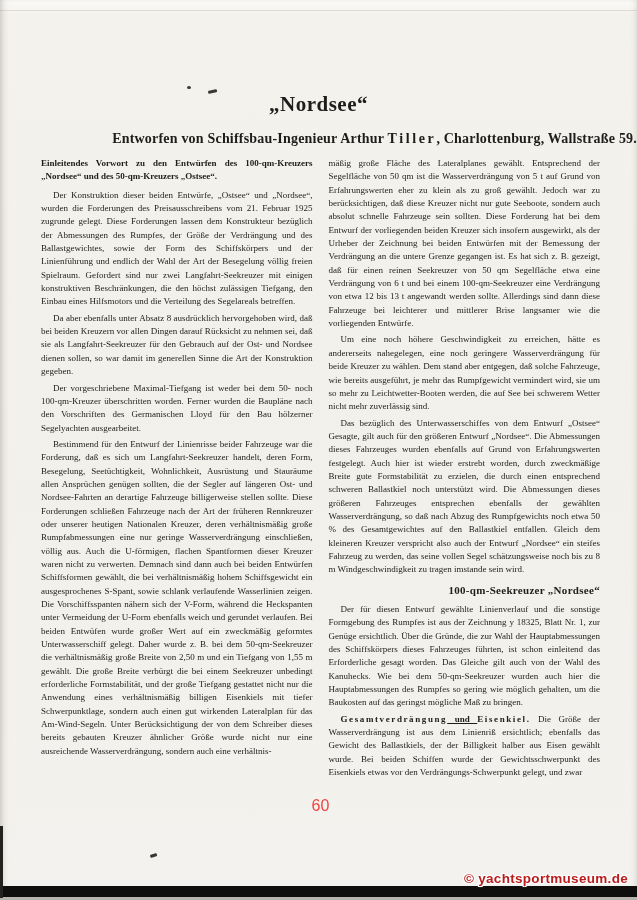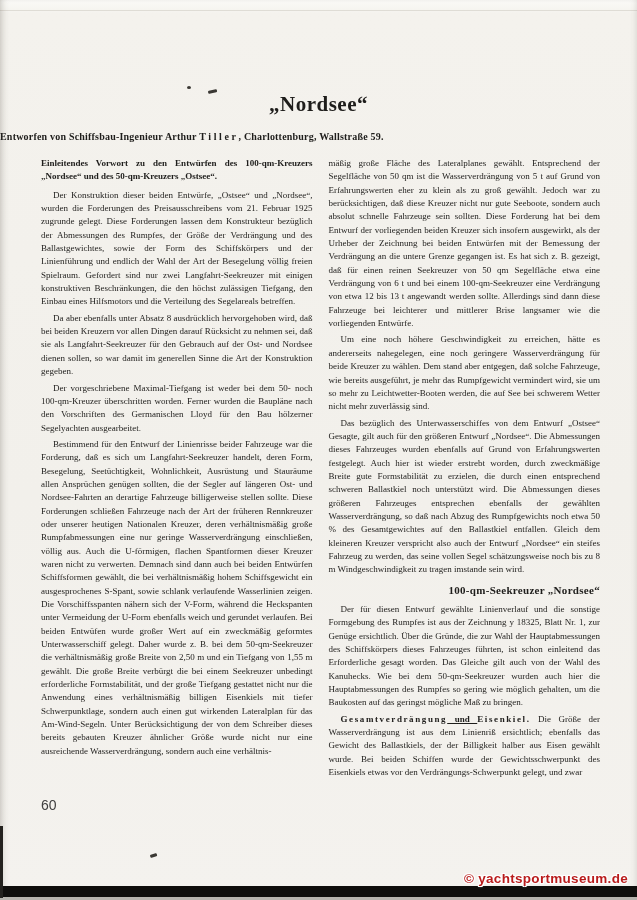--- a/index.html
+++ b/index.html
@@ -14,21 +14,21 @@
   .page { position: absolute; inset: 0; box-shadow: inset 6px 0 10px -7px rgba(60,55,45,.45), inset -5px 0 9px -7px rgba(60,55,45,.3); }
   .top-rule { position: absolute; left: 0; right: 0; top: 10px; height: 1px; background: rgba(120,110,95,.18); }
 
   .title {
     position: absolute; top: 92px; left: 0; width: 637px;
     text-align: center; font-size: 21px; font-weight: bold;
     letter-spacing: .5px; margin: 0;
   }
   .subtitle {
     position: absolute; top: 131px; left: 0; width: 637px;
-    text-align: left; font-size: 10px; font-weight: bold;
+    text-align: right; font-size: 14px; font-weight: bold;
     letter-spacing: .2px;
   }
   .subtitle .sperr-name { letter-spacing: 2.6px; }
 
   .columns {
     position: absolute; top: 157px; left: 41px; width: 559px;
     display: flex; gap: 16px;
   }
   .col { width: 276px; font-size: 9px; line-height: 13.35px; text-align: justify; }
   .col p { margin: 0 0 3px 0; }
@@ -36,21 +36,21 @@
   .indent { text-indent: 12px; }
   .section-heading {
     font-size: 11px; font-weight: bold; text-align: right;
     margin: 7px 0 6px 0; letter-spacing: .3px;
   }
   .lead-bold { font-weight: bold; text-decoration: underline; }
   .lead-sperr { font-weight: bold; letter-spacing: 1.6px; }
 
   .pagenum {
     position: absolute; top: 797px; left: 41px; width: 559px;
-    text-align: left; font-size: 14px; color: #404040;
+    text-align: center; font-size: 16px; color: #ef4444;
     font-family: "Liberation Sans", sans-serif;
   }
 
   .watermark {
     position: absolute; top: 871px; right: 9px;
     font-family: "Liberation Sans", sans-serif;
     font-size: 13.5px; font-weight: bold; color: #b91c1c;
     letter-spacing: .3px;
     text-shadow: -1px -1px 0 #fff, 1px -1px 0 #fff, -1px 1px 0 #fff, 1px 1px 0 #fff, 0 0 3px #fff;
     z-index: 3;

